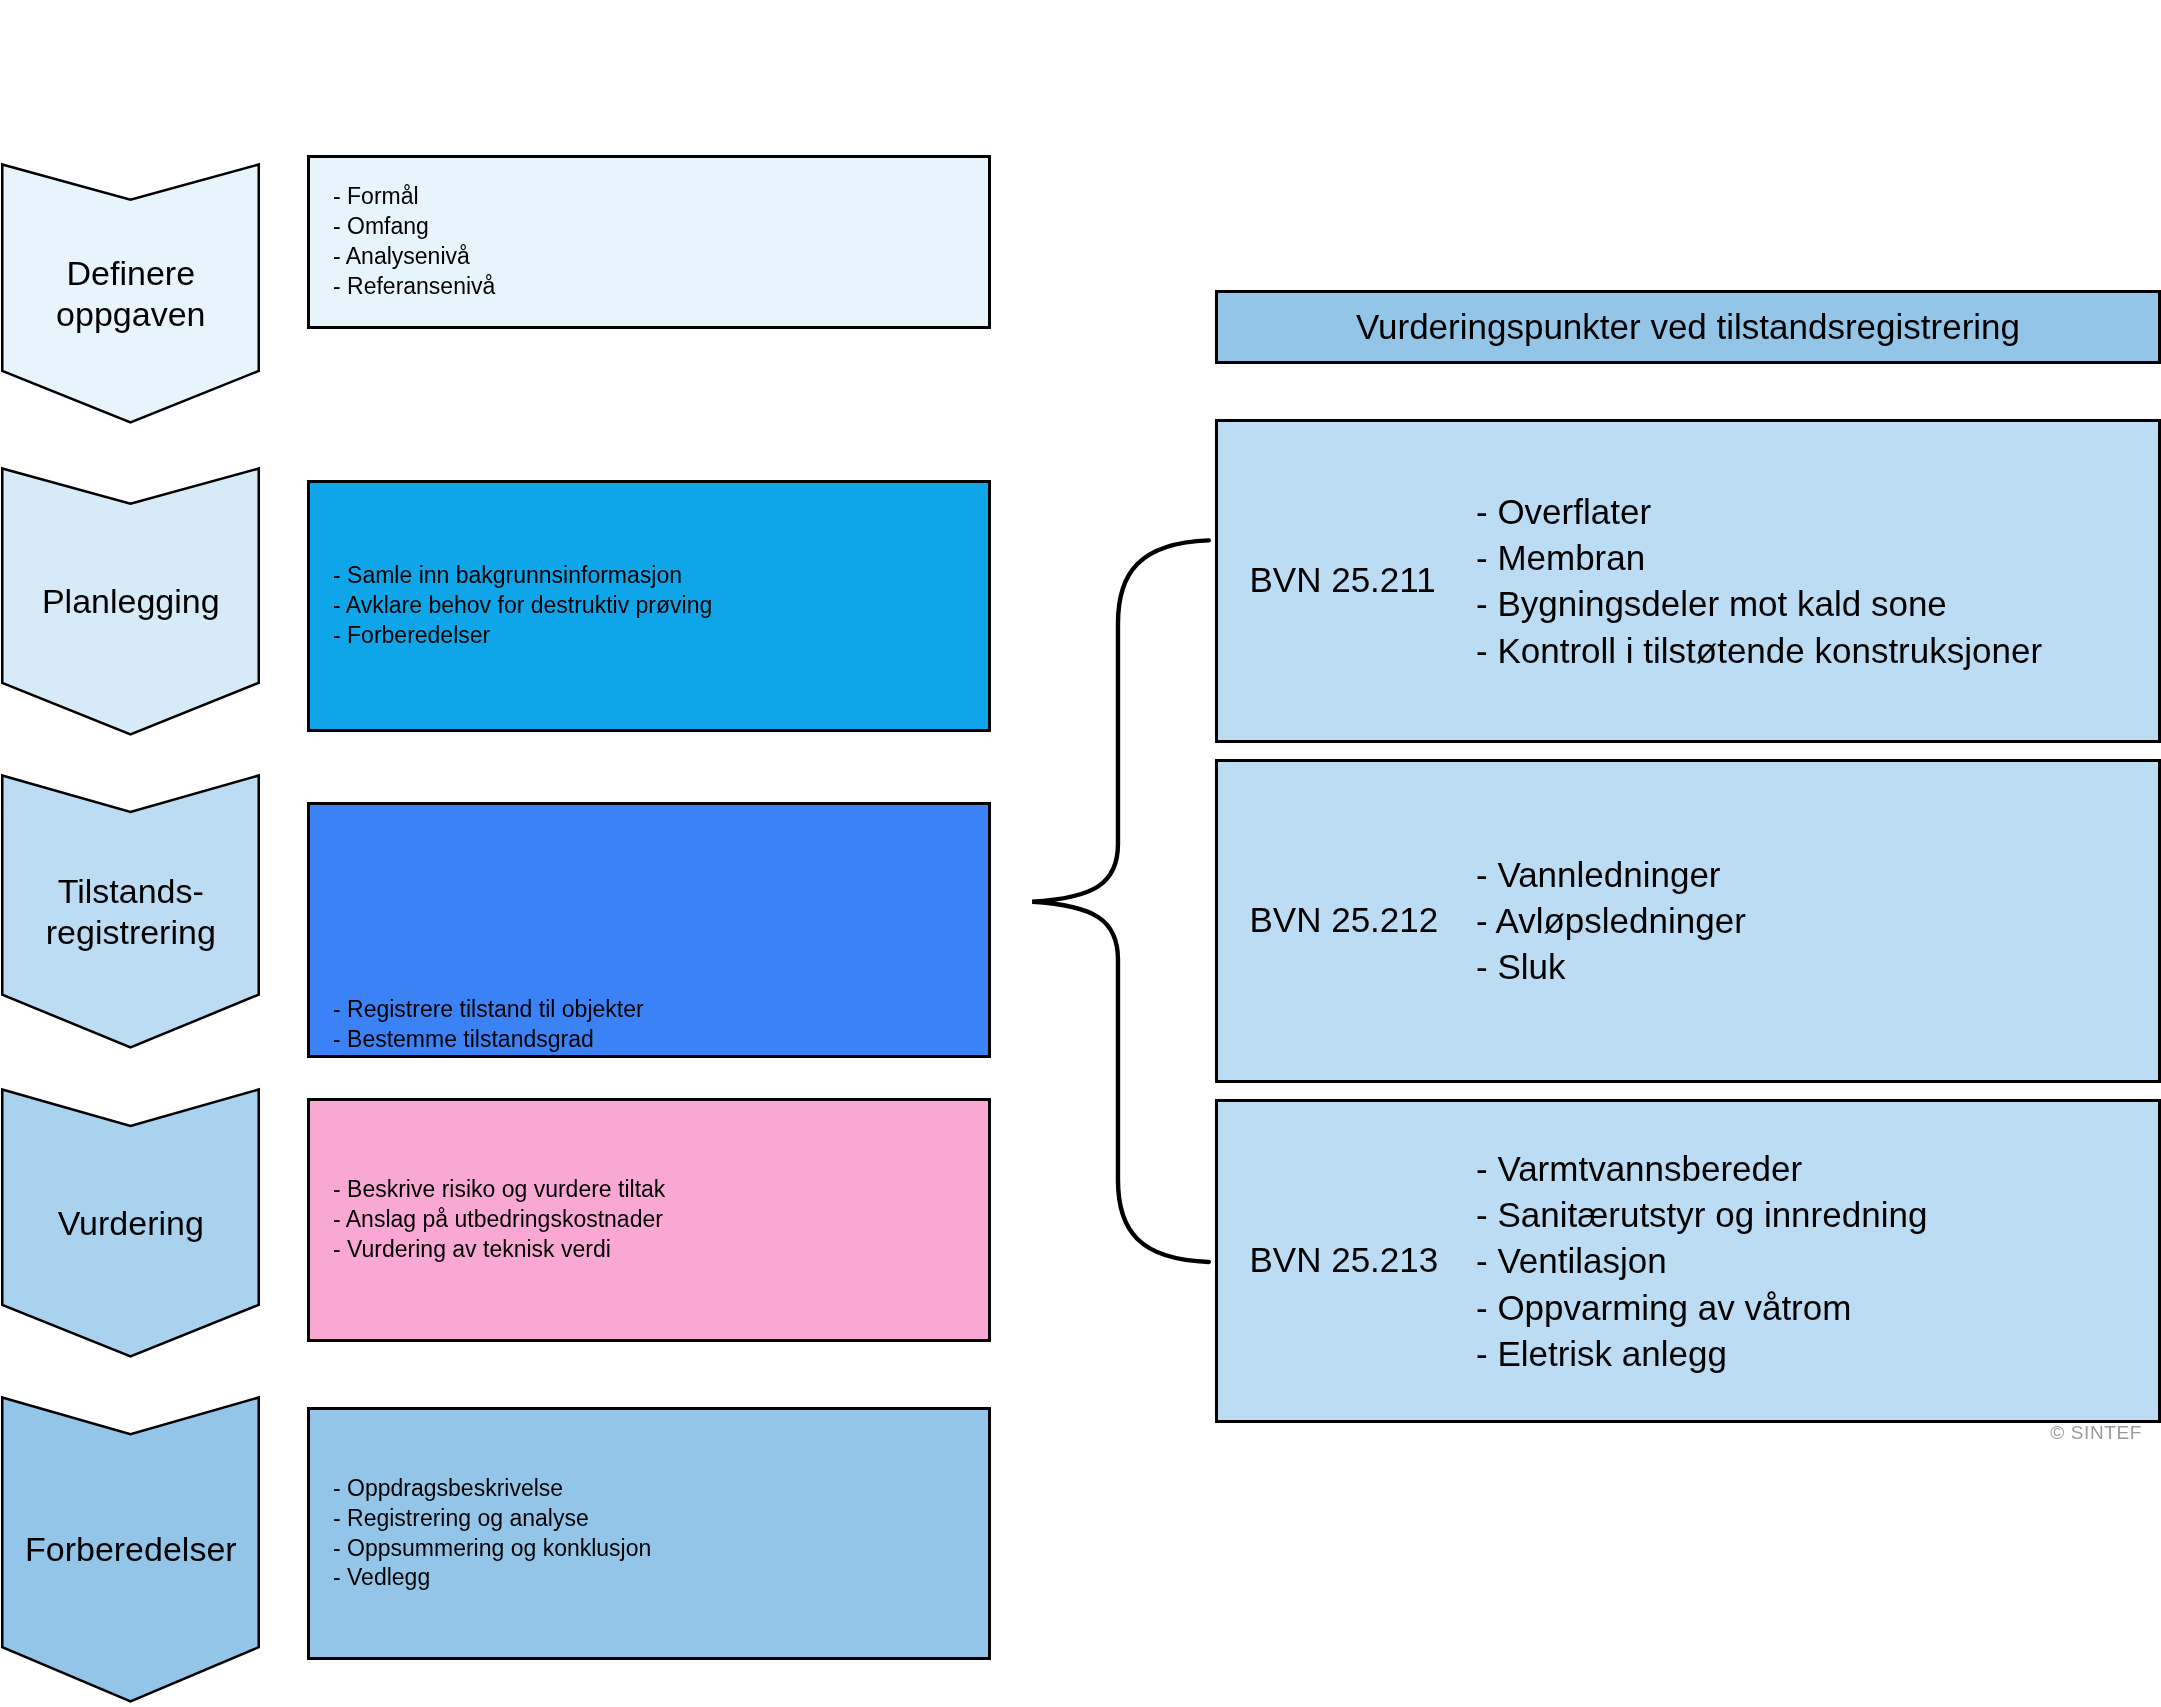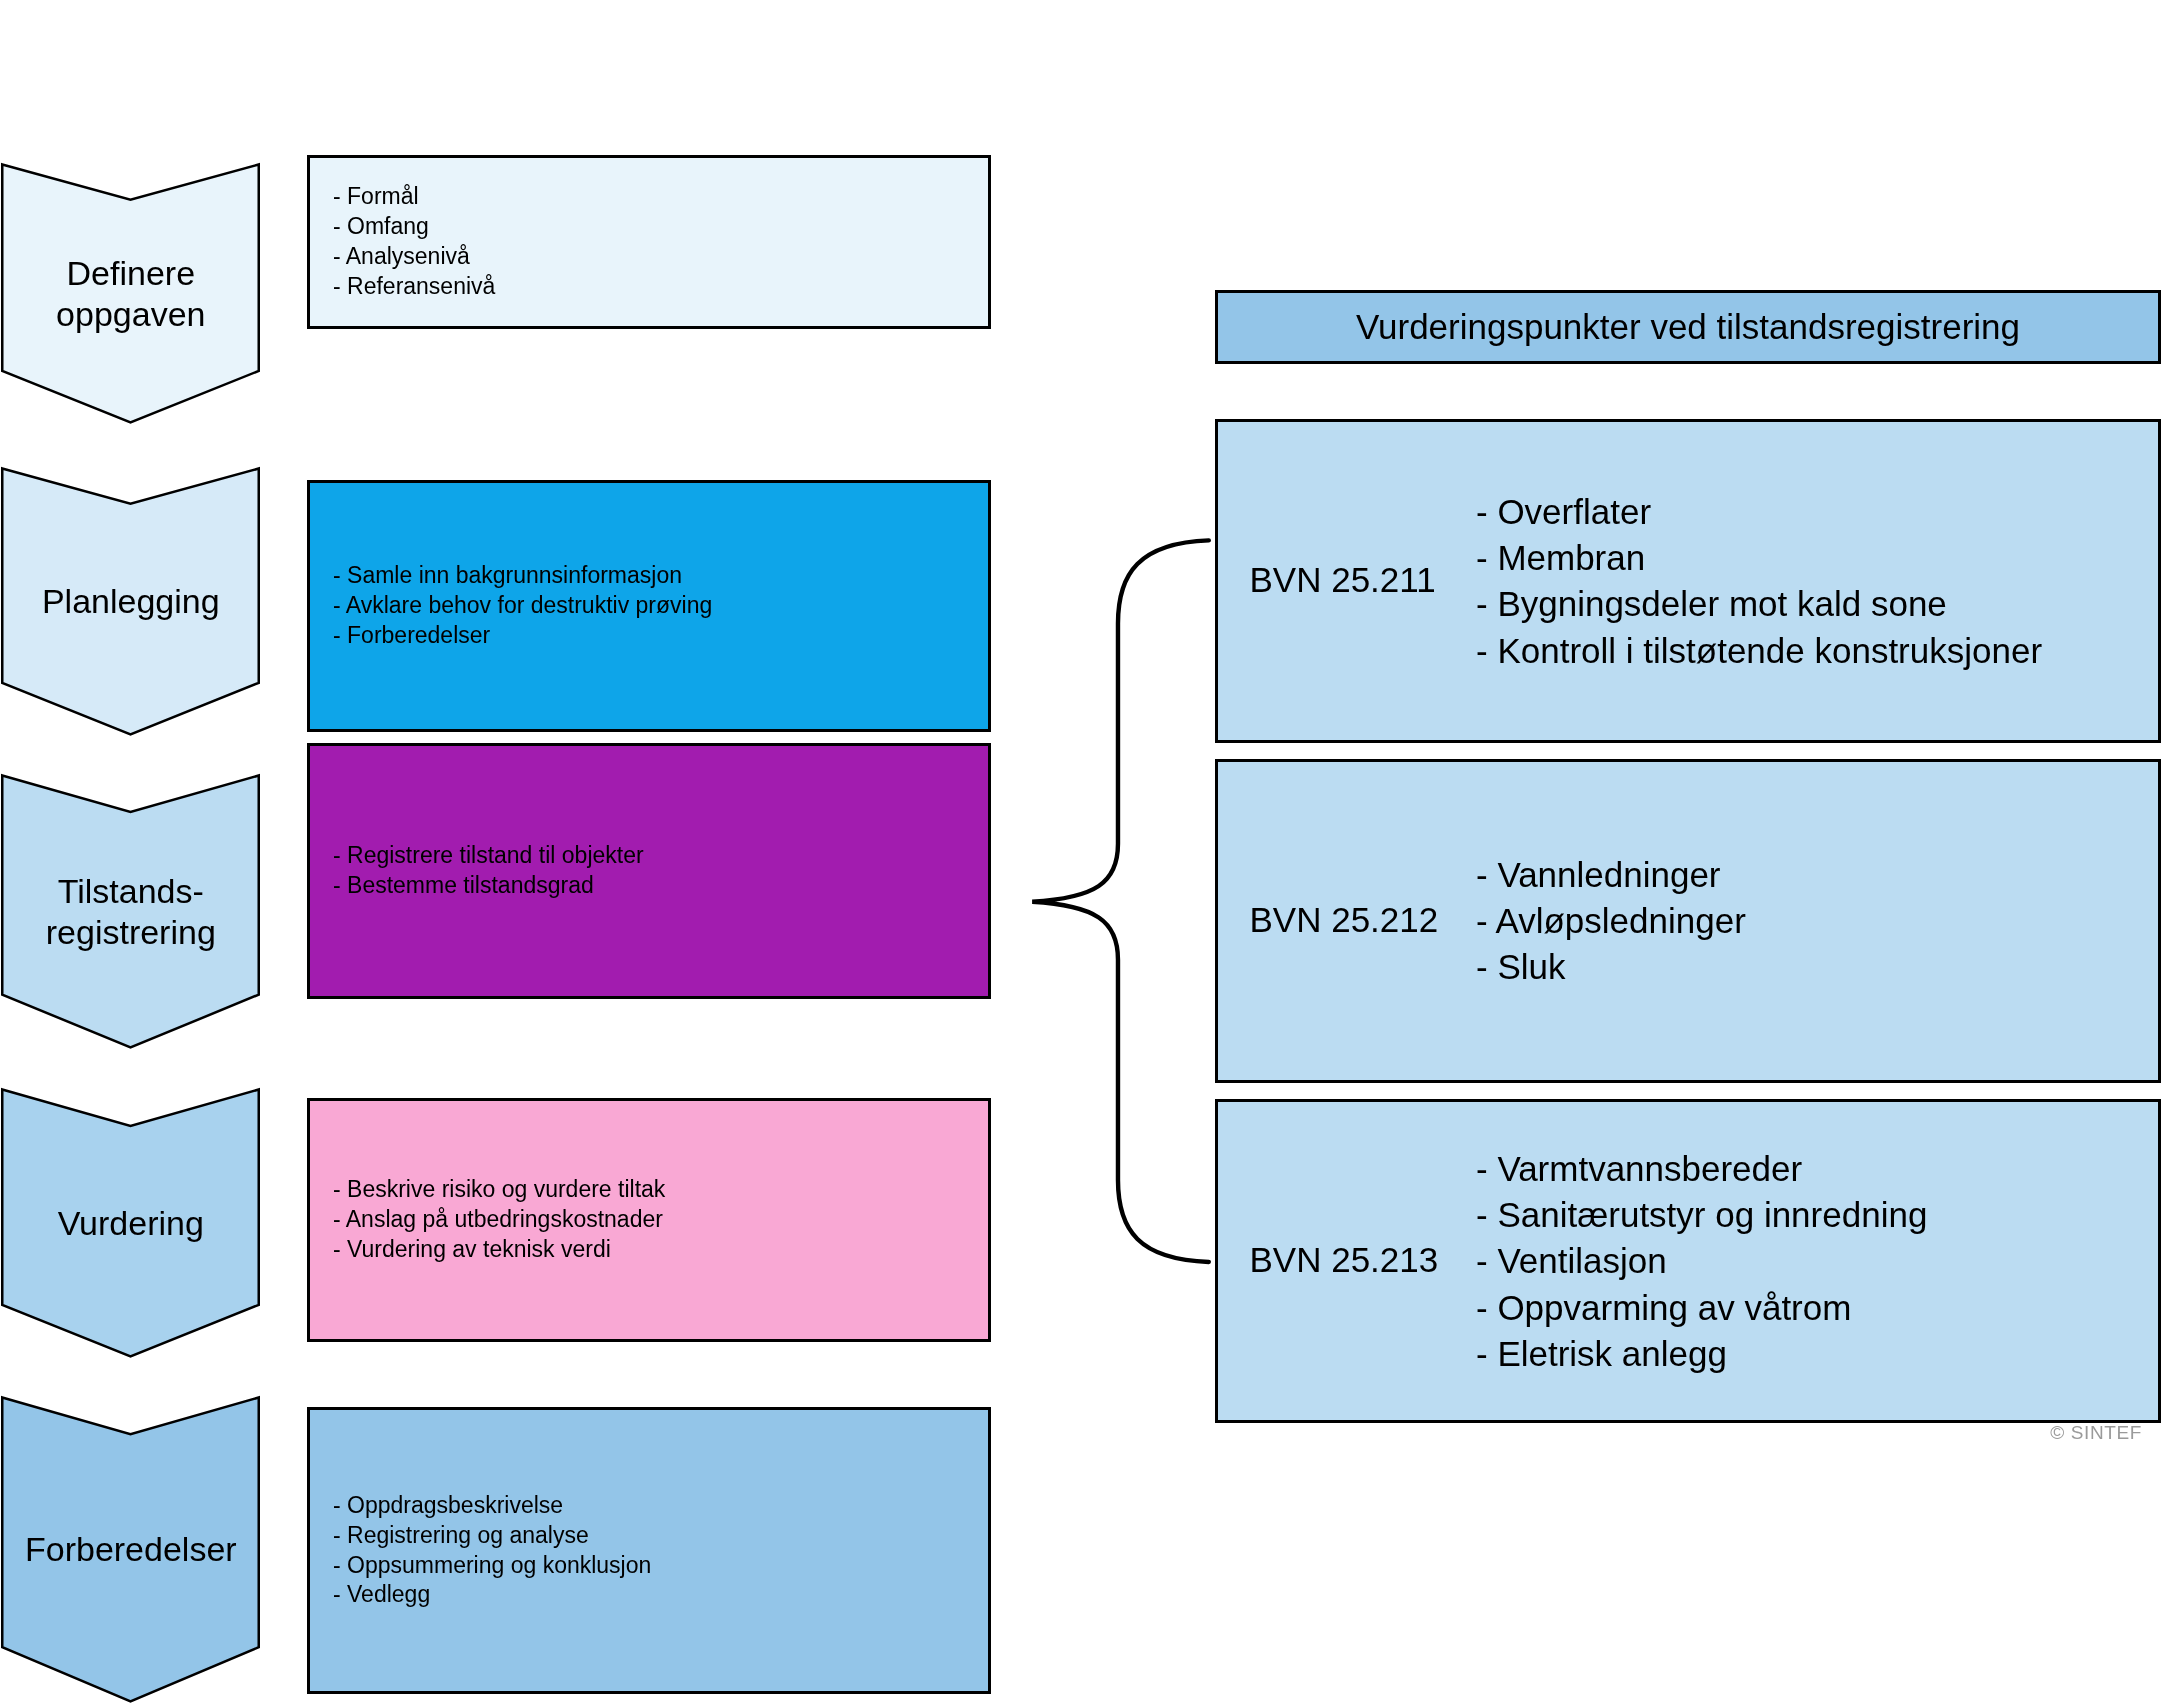--- a/index.html
+++ b/index.html
@@ -167,32 +167,32 @@
 - Analysenivå
 - Referansenivå</div>
   </div>
 
   <div class="box lbox" style="top:480px; height:252px; background:#0ea5e9;">
     <div class="lines">- Samle inn bakgrunnsinformasjon
 - Avklare behov for destruktiv prøving
 - Forberedelser</div>
   </div>
 
-  <div class="box lbox" style="top:743px; height:256px; background:#a21caf;">
+  <div class="box lbox" style="top:802px; height:256px; background:#3b82f6;align-items:flex-end;">
     <div class="lines">- Registrere tilstand til objekter
 - Bestemme tilstandsgrad</div>
   </div>
 
   <div class="box lbox" style="top:1098px; height:244px; background:#f9a8d4;">
     <div class="lines">- Beskrive risiko og vurdere tiltak
 - Anslag på utbedringskostnader
 - Vurdering av teknisk verdi</div>
   </div>
 
-  <div class="box lbox" style="top:1407px; height:287px; background:#93C5E8;">
+  <div class="box lbox" style="top:1407px; height:253px; background:#93C5E8;">
     <div class="lines">- Oppdragsbeskrivelse
 - Registrering og analyse
 - Oppsummering og konklusjon
 - Vedlegg</div>
   </div>
 
   <svg id="brace" viewBox="0 0 360 1180" preserveAspectRatio="none">
     <path d="M 320 18
              C 210 22 176 70 176 150
              L 176 500

